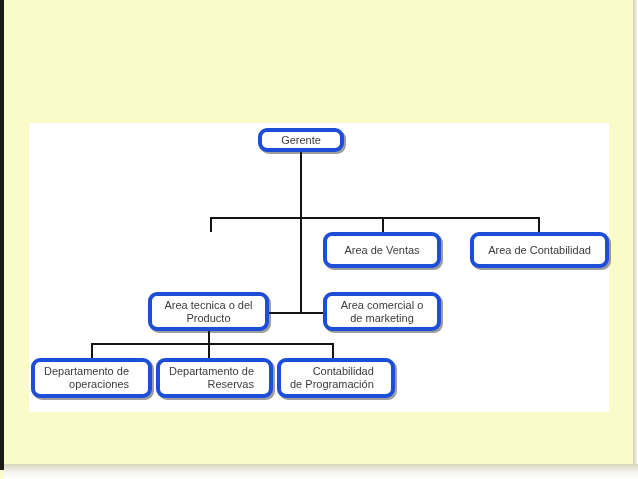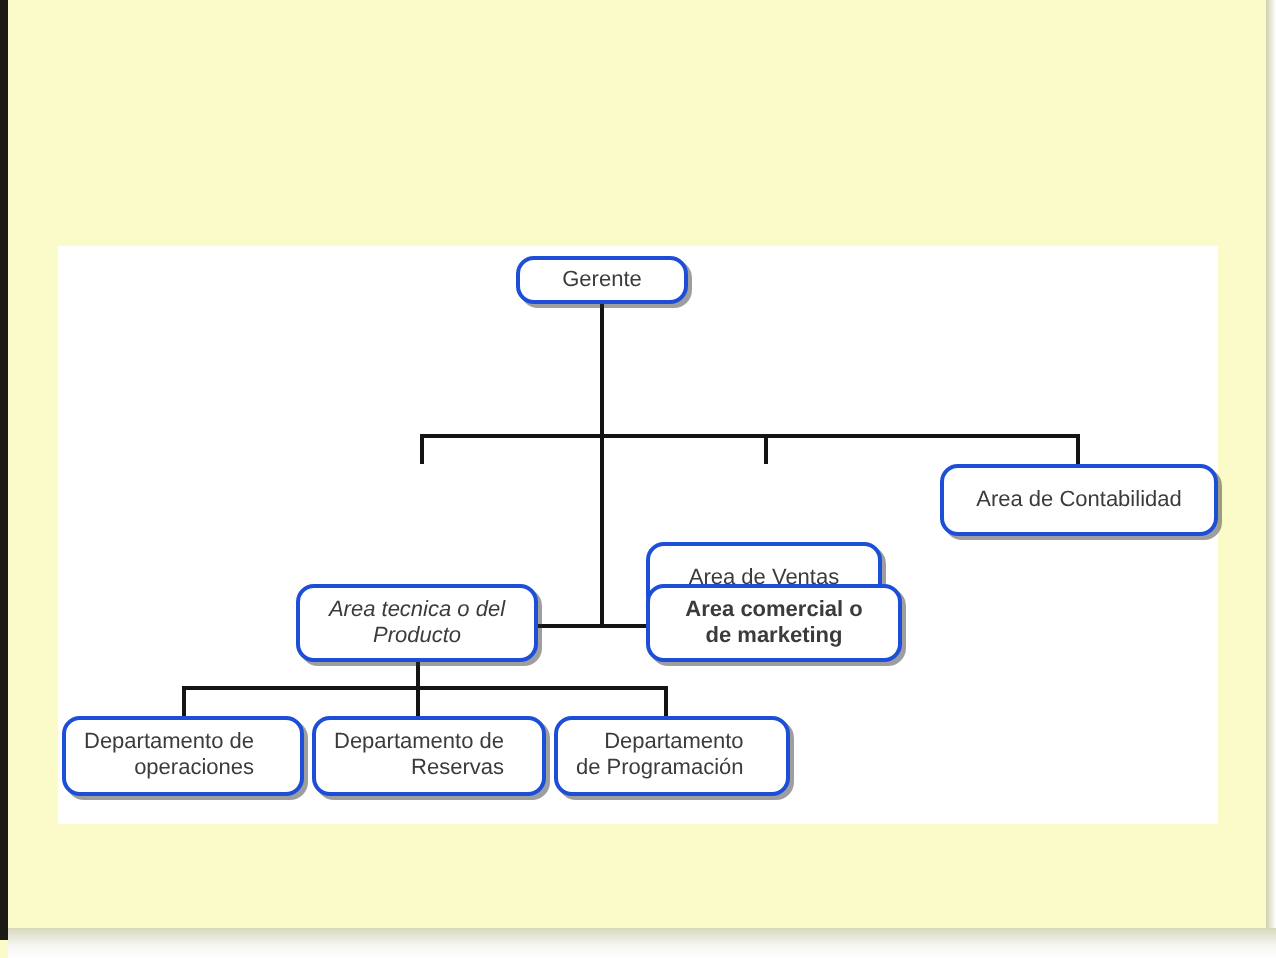--- a/index.html
+++ b/index.html
@@ -37,47 +37,47 @@
   
   .ln{position:absolute;background:#141414;}
   .lnv{width:2px;}
   .lnh{height:2px;}
 
   
   .node{
     position:absolute;
     box-sizing:border-box;
     background:#ffffff;
-    border:2px solid #1d4ed8;
+    border:4px solid #1d4ed8;
     border-radius:9px;
     box-shadow:2px 2px 0 rgba(40,40,40,.45);
     display:flex;
     align-items:center;
     justify-content:center;
     color:#3b3b3b;
     font-size:11px;
     line-height:13px;
     text-align:center;
     padding:0 6px;
     z-index:3;
     white-space:pre-line;
   }
   .node.lefttext{ justify-content:flex-start; text-align:right; padding-left:9px;}
 
   
   #n-gerente{left:229px;top:5px;width:86px;height:24px;}
 
   
   #n-financiera{left:123px;top:109px;width:117px;height:24px;}
-  #n-ventas{left:294px;top:109px;width:118px;height:36px;margin-top:39px;}
+  #n-ventas{left:294px;top:109px;width:118px;height:36px;}
   #n-contabilidad{left:441px;top:109px;width:139px;height:36px;}
 
   
-  #n-tecnica{left:119px;top:169px;width:121px;height:39px;font-style:italic;}
-  #n-comercial{left:294px;top:169px;width:128px;height:39px;font-weight:bold;}
+  #n-tecnica{left:119px;top:169px;width:121px;height:39px;}
+  #n-comercial{left:294px;top:169px;width:118px;height:39px;}
 
   
   #n-operaciones{left:2px;top:235px;width:121px;height:40px;}
   #n-reservas{left:127px;top:235px;width:117px;height:40px;}
   #n-programacion{left:248px;top:235px;width:118px;height:40px;}
 </style>
 </head>
 <body>
 
 <div id="slide">
@@ -112,20 +112,20 @@
 
     <div class="node" id="n-comercial">Area comercial o
 de marketing</div>
 
     <div class="node lefttext" id="n-operaciones">Departamento de
 operaciones</div>
 
     <div class="node lefttext" id="n-reservas">Departamento de
 Reservas</div>
 
-    <div class="node lefttext" id="n-programacion">Departamento
+    <div class="node lefttext" id="n-programacion">Contabilidad
 de Programación</div>
 
   </div>
 
   <div id="slide-right-shadow"></div>
   <div id="slide-bottom-shadow"></div>
 </div>
 
 </body></html>

